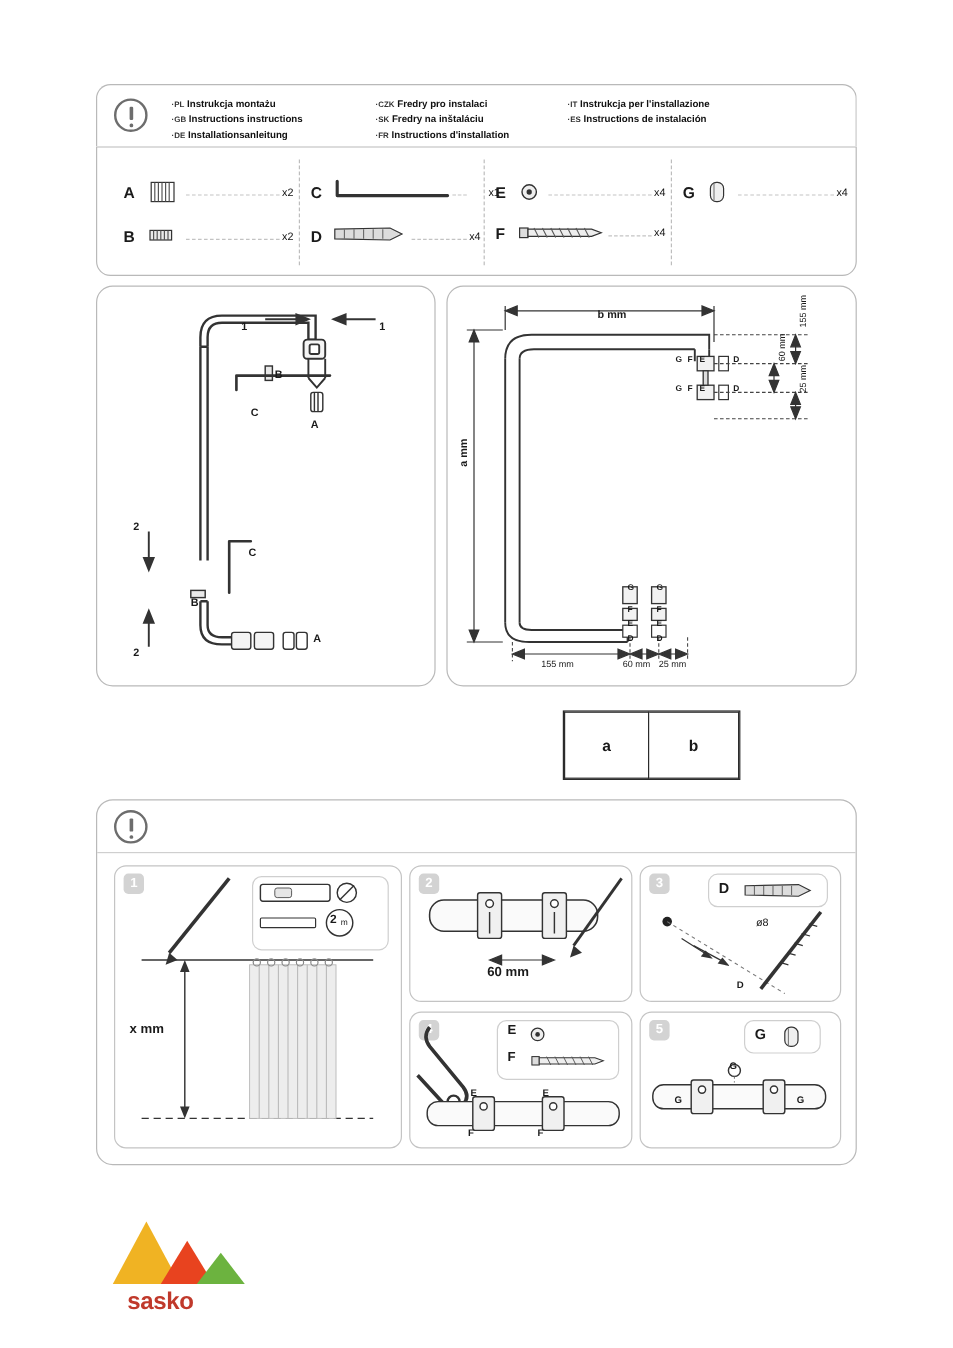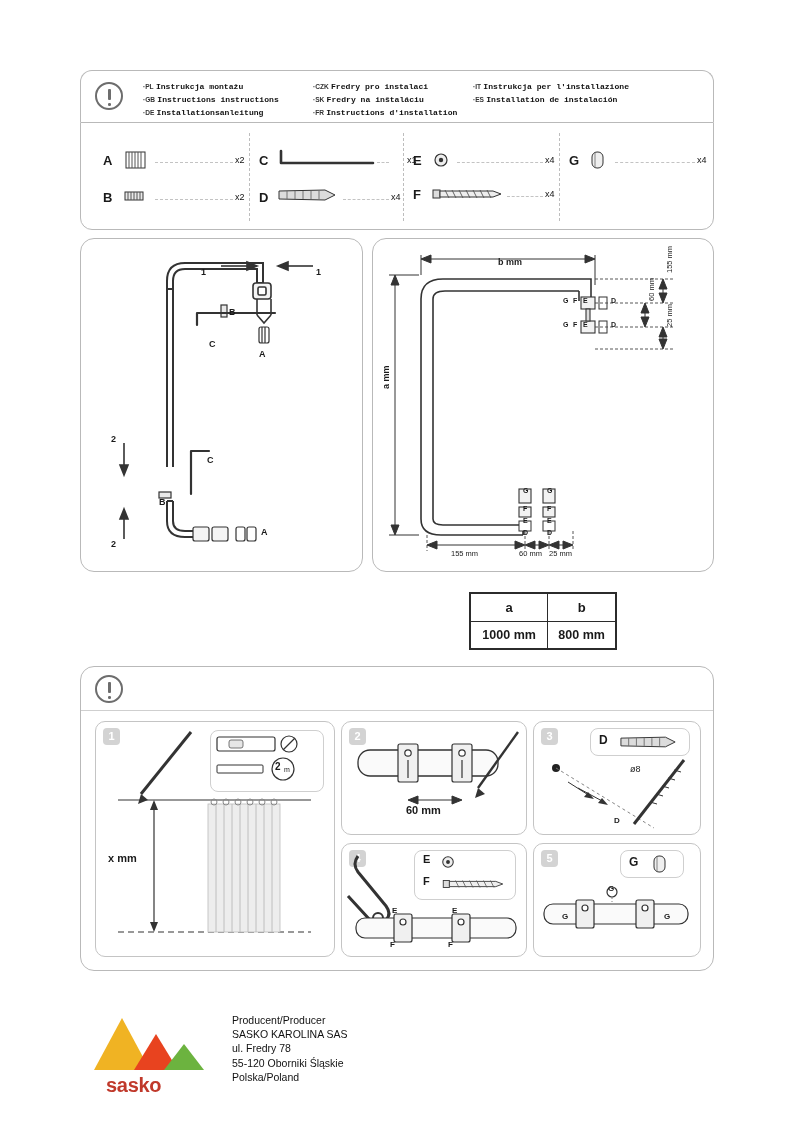--- a/index.html
+++ b/index.html
@@ -26,21 +26,21 @@
   .excl:before{
     content:"";position:absolute;left:11px;top:5px;width:2.5px;height:11px;background:#6d6d6d;border-radius:1px;
   }
   .excl:after{
     content:"";position:absolute;left:11px;top:19px;width:2.5px;height:2.5px;background:#6d6d6d;border-radius:50%;
   }
   .langs{position:absolute;left:62px;top:10px;width:560px;
     display:grid;grid-template-columns:170px 160px 215px;grid-auto-rows:11px;gap:2px 0;}
   .lang{font-size:8.1px;line-height:11px;white-space:nowrap;}
   .lang .code{font-size:6.6px;font-weight:bold;letter-spacing:0;color:#333;}
-  .lang .txt{font-weight:bold;font-size:8.1px;color:#111;font-family:Liberation Mono, monospace;}
+  .lang .txt{font-weight:bold;font-size:8.1px;color:#111;}
 
   
   #parts-panel{left:80px;top:122px;width:634px;height:108px;border-radius:0 0 12px 12px;}
   .vsep{position:absolute;width:0;border-left:1.4px dashed #bdbdbd;top:10px;height:88px;}
   .part{position:absolute;font-size:13px;font-weight:bold;}
   .part .letter{position:absolute;left:0;top:4px;font-size:13px;font-weight:bold;}
   .dots{position:absolute;height:1px;border-top:1.4px dashed #c3c3c3;top:13px;}
   .qty{position:absolute;font-size:9px;font-weight:normal;top:6px;color:#111;}
 
   
@@ -78,21 +78,21 @@
 <div class="page">
 
   <div class="panel" id="lang-panel">
     <div class="excl"></div>
     <div class="langs">
       <div class="lang"><span class="code">·PL</span> <span class="txt">Instrukcja montażu</span></div>
       <div class="lang"><span class="code">·CZK</span> <span class="txt">Fredry pro instalaci</span></div>
       <div class="lang"><span class="code">·IT</span> <span class="txt">Instrukcja per l'installazione</span></div>
       <div class="lang"><span class="code">·GB</span> <span class="txt">Instructions instructions</span></div>
       <div class="lang"><span class="code">·SK</span> <span class="txt">Fredry na inštaláciu</span></div>
-      <div class="lang"><span class="code">·ES</span> <span class="txt">Installation de instalación</span></div>
+      <div class="lang"><span class="code">·ES</span> <span class="txt">Instructions de instalación</span></div>
       <div class="lang"><span class="code">·DE</span> <span class="txt">Installationsanleitung</span></div>
       <div class="lang"><span class="code">·FR</span> <span class="txt">Instructions d'installation</span></div>
       <div class="lang"><span class="code"></span> <span class="txt"></span></div>
     </div>
   </div>
 
   <div class="panel" id="parts-panel">
     <div class="vsep" style="left:168px;"></div>
     <div class="vsep" style="left:322px;"></div>
     <div class="vsep" style="left:478px;"></div>
@@ -392,24 +392,20 @@
     <span class="dimtxt" style="left:146px;top:310px;">60 mm</span>
     <span class="dimtxt" style="left:176px;top:310px;">25 mm</span>
   </div>
 
   <div id="dims-table">
     <table>
       <tbody>
           <tr>
         <th>a</th>
         <th>b</th>
-      </tr>
-      <tr>
-        <td>1000 mm</td>
-        <td>800 mm</td>
       </tr>
     </tbody>
       </table>
   </div>
 
   <div class="panel" id="steps-outer">
     <div class="step-head">
       <div class="excl" style="left:14px;top:8px;"></div>
     </div>
 
@@ -595,21 +591,14 @@
 
   <div id="logo">
     <svg width="118" height="70" viewBox="0 0 118 70">
       <polygon points="30,4 58,56 2,56" fill="#f0b323"></polygon>
       <polygon points="64,20 86,56 42,56" fill="#e8431f"></polygon>
       <polygon points="92,30 112,56 72,56" fill="#6cb33f"></polygon>
     </svg>
   </div>
   <div class="brand">sasko</div>
 
-  <div id="footer-text">
-    <div>Producent/Producer</div>
-    <div>SASKO KAROLINA SAS</div>
-    <div>ul. Fredry 78</div>
-    <div>55-120 Oborniki Śląskie</div>
-    <div>Polska/Poland</div>
-  </div>
 
 </div>
 
 </body></html>

